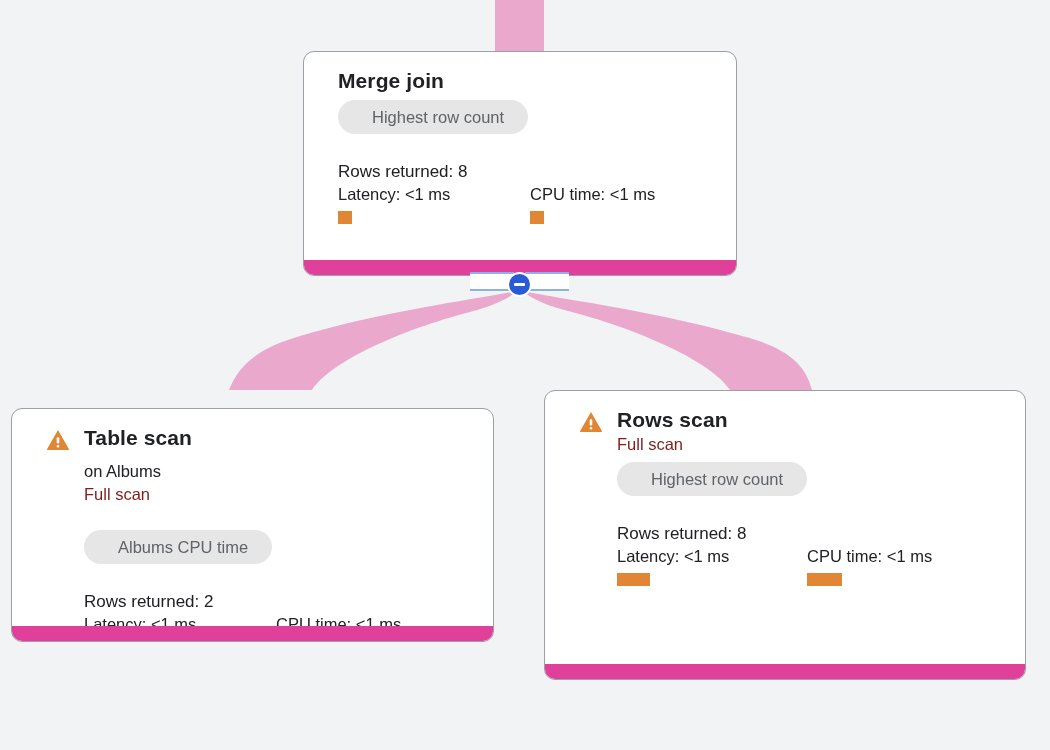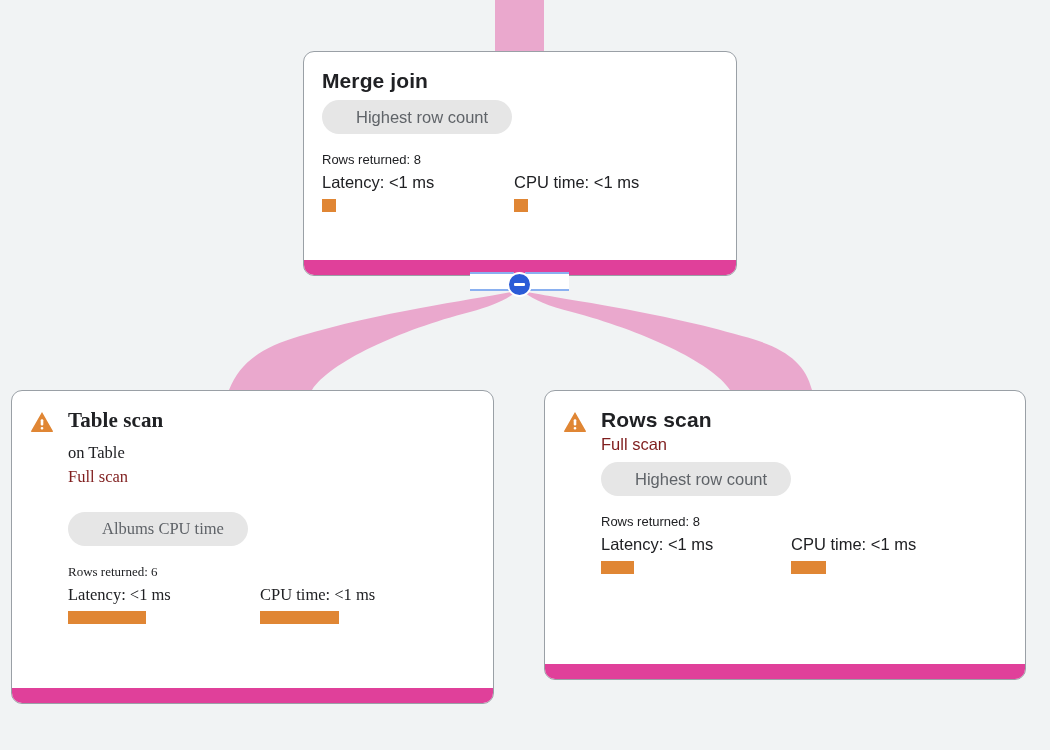--- a/index.html
+++ b/index.html
@@ -33,21 +33,21 @@
   
   .node-card {
     position: absolute;
     background: #ffffff;
     border: 1.5px solid #9aa0a6;
     border-radius: 11px;
     box-sizing: border-box;
     overflow: hidden;
   }
   .node-body {
-    padding: 16px 18px 10px 18px;
+    padding: 16px 18px 10px 34px;
     box-sizing: border-box;
   }
   .node-footer-bar {
     position: absolute;
     left: 0;
     right: 0;
     bottom: 0;
     height: 15px;
     background: #e0409a;
   }
@@ -88,25 +88,25 @@
   }
   .chip {
     display: inline-block;
     background: #e6e6e6;
     color: #5f6368;
     border-radius: 17px;
     font-size: 16.5px;
     line-height: 34px;
     height: 34px;
     padding: 0 24px 0 34px;
-    margin-bottom: 10px;
+    margin-bottom: 22px;
     white-space: nowrap;
   }
   .rows-returned {
-    font-size: 13px;
+    font-size: 17px;
     color: #202124;
     line-height: 24px;
     margin-top: 4px;
   }
   .metrics-row {
     display: flex;
     margin-top: 0;
   }
   .metric {
     box-sizing: border-box;
@@ -211,39 +211,39 @@
   </div>
 
   <div class="collapse-toggle" style="left:470px; top:272px; width:99px; height:25px;">
     <div class="toggle-arm" style="left:0px; width:44px;"></div>
     <div class="toggle-arm" style="right:0px; width:44px;"></div>
     <div class="toggle-circle">
       <div class="toggle-minus"></div>
     </div>
   </div>
 
-  <div class="node-card" style="left:11px; top:390px; width:483px; height:314px;font-family:Liberation Serif, serif;">
+  <div class="node-card" style="left:11px; top:408px; width:483px; height:234px;">
     <div class="node-body">
       <div class="node-head">
         <span class="warn-icon">
           <svg width="24" height="22" viewBox="0 0 24 22" xmlns="http://www.w3.org/2000/svg">
             <path d="M12 1 L23.2 20.6 A1.6 1.6 0 0 1 21.8 21 L2.2 21 A1.6 1.6 0 0 1 0.8 20.6 Z" fill="#e08634"></path>
             <rect x="10.7" y="8.2" width="2.6" height="6.4" rx="1.1" fill="#ffffff"></rect>
             <rect x="10.7" y="16" width="2.6" height="2.6" rx="1.1" fill="#ffffff"></rect>
           </svg>
         </span>
         <div class="head-text">
           <div class="node-title">Table scan</div>
-          <div class="node-subtitle">on Table</div>
+          <div class="node-subtitle">on Albums</div>
           <div class="node-scantype">Full scan</div>
           <div class="chip-row">
             <br>
             <span class="chip">Albums CPU time</span>
           </div>
-          <div class="rows-returned">Rows returned: 6</div>
+          <div class="rows-returned">Rows returned: 2</div>
           <div class="metrics-row">
             <div class="metric" style="width:192px;">
               <div class="metric-label">Latency: &lt;1 ms</div>
               <div class="metric-bar" style="width:78px;"></div>
             </div>
             <div class="metric">
               <div class="metric-label">CPU time: &lt;1 ms</div>
               <div class="metric-bar" style="width:79px;"></div>
             </div>
           </div>

